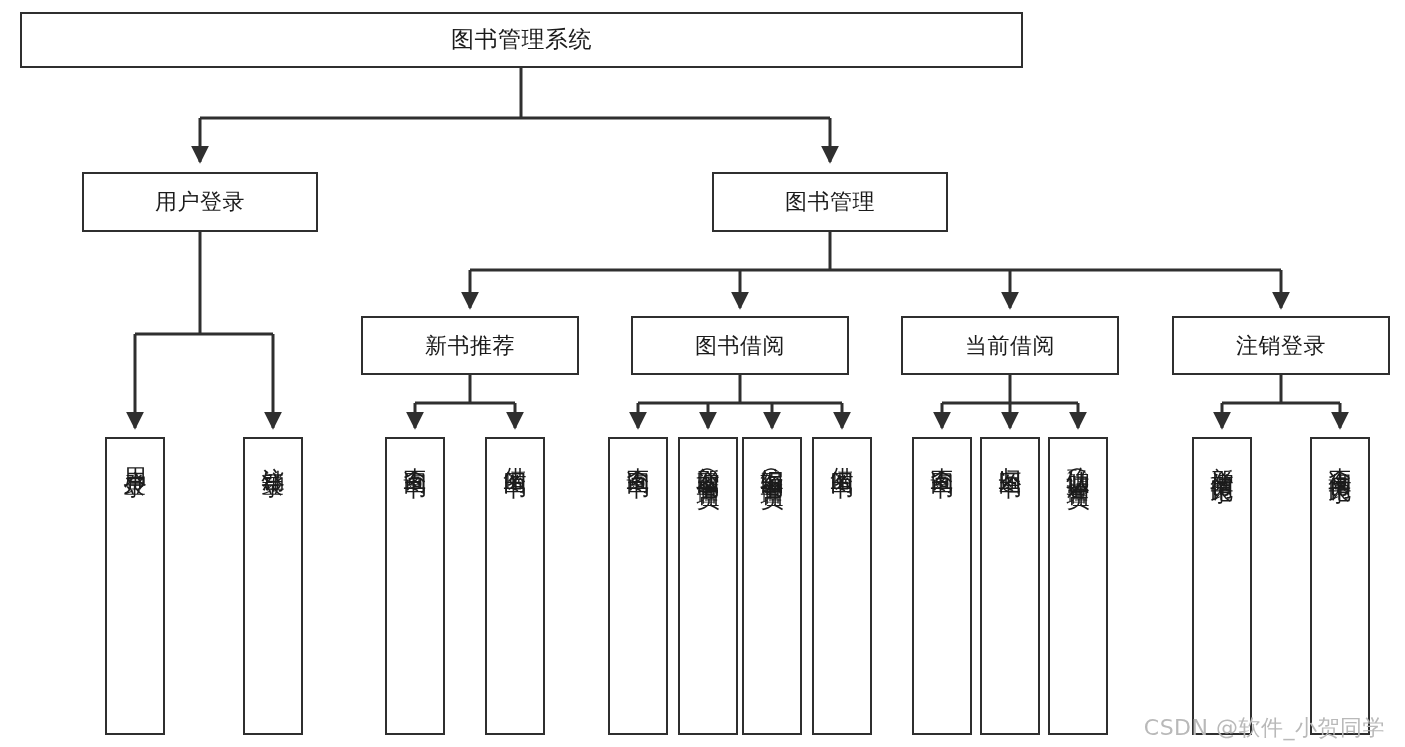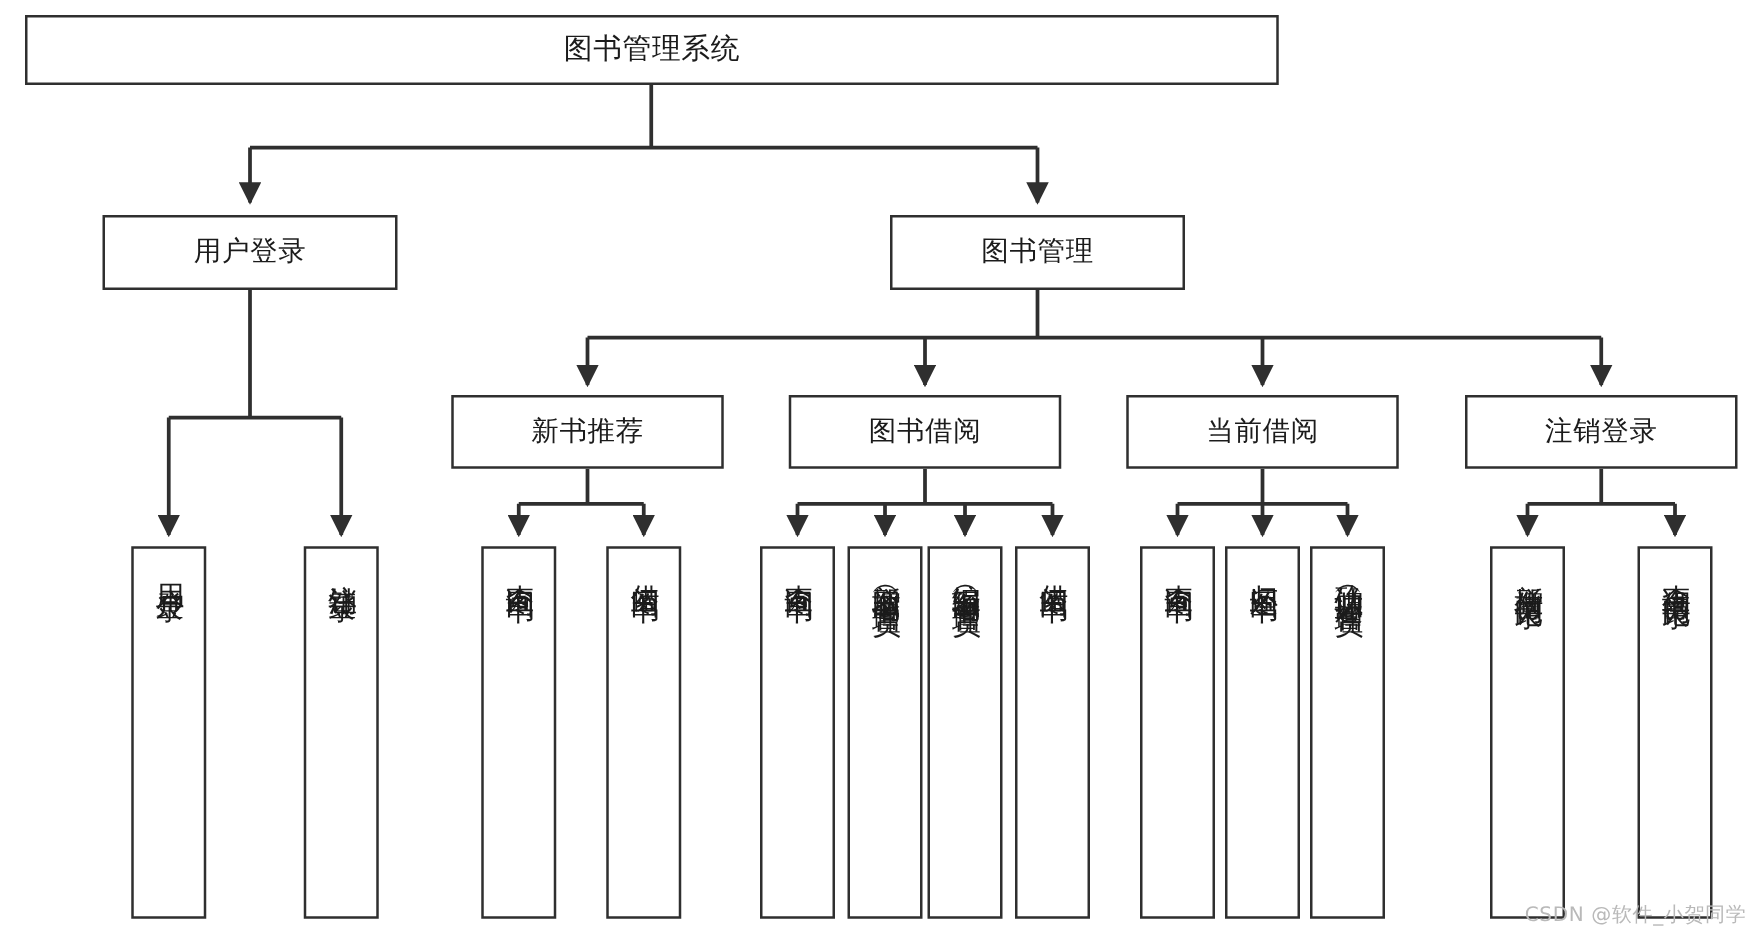--- a/index.html
+++ b/index.html
@@ -52,23 +52,23 @@
     writing-mode: vertical-rl;
     text-orientation: upright;
     font-size: 23px;
     letter-spacing: 3px;
   }
   .node.root .label {
     font-size: 23px;
   }
   .watermark {
     position: absolute;
-    right: 8px;
+    right: 20px;
     bottom: 4px;
-    font-size: 16px;
+    font-size: 22px;
     color: #b9b9b9;
     white-space: nowrap;
     letter-spacing: 0.5px;
     pointer-events: none;
   }
 </style>
 </head>
 <body>
 
 <div id="canvas">

